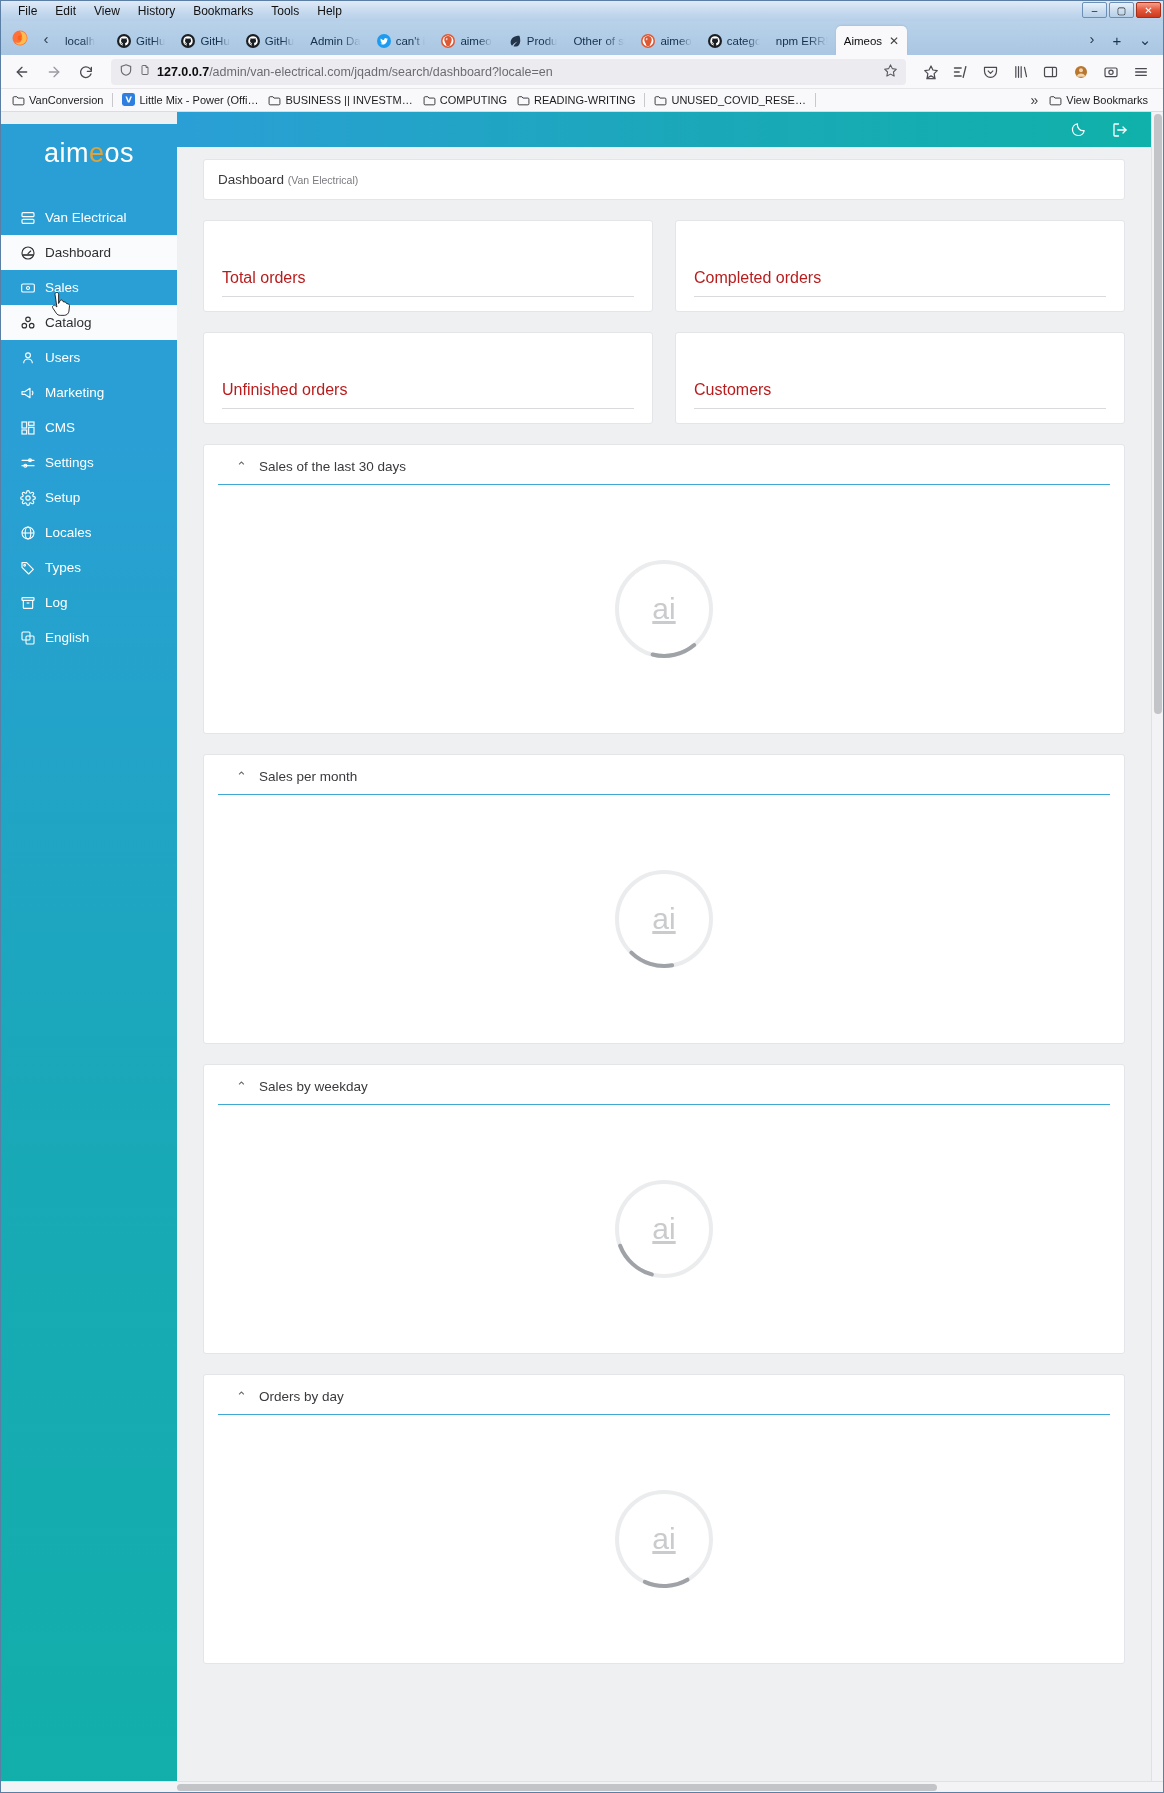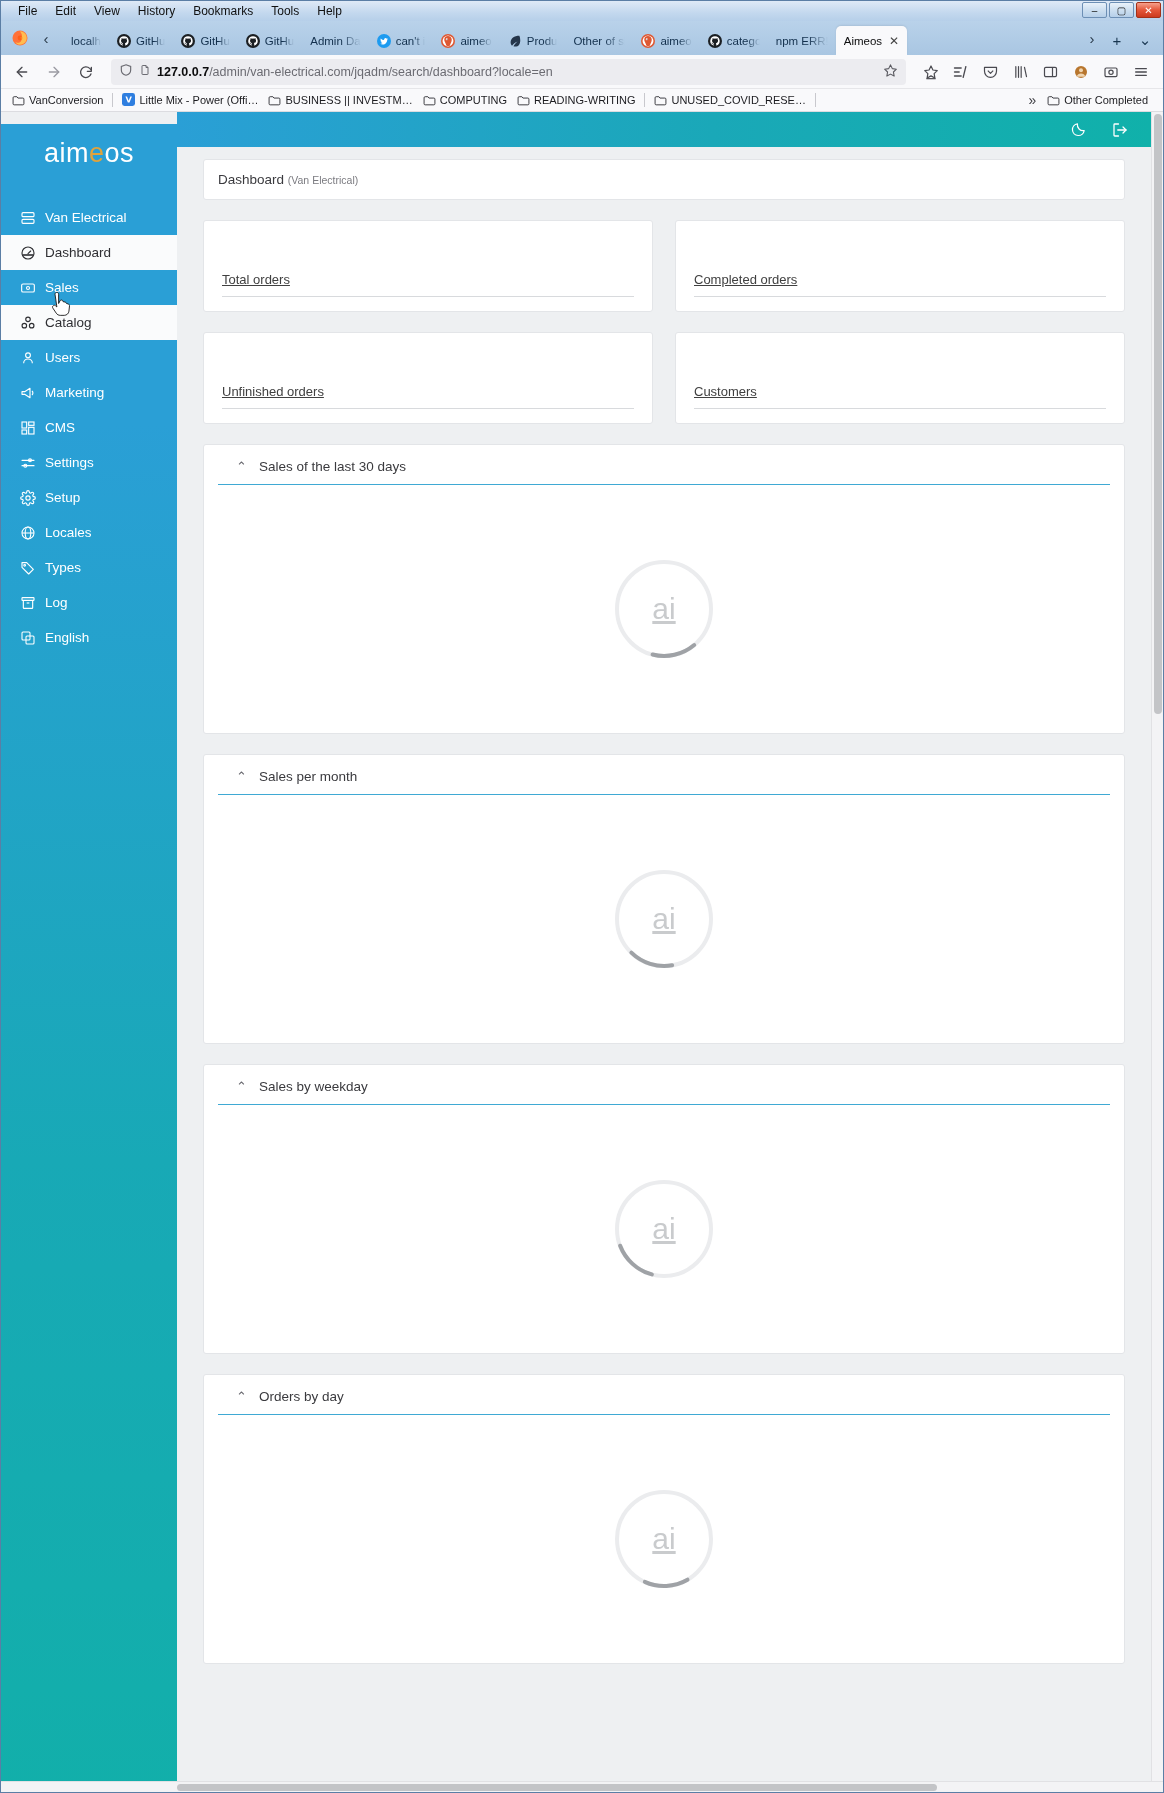--- a/index.html
+++ b/index.html
@@ -59,21 +59,20 @@
     color: #2a3a4a; font-size: 15px;
   }
   .tabs { display: flex; align-items: flex-end; height: 34px; flex: 1; overflow: hidden; }
   .tab {
     display: flex; align-items: center; gap: 5px;
     height: 29px; padding: 0 8px;
     font-size: 11.5px; color: #13304d;
     max-width: 68px; min-width: 52px;
     overflow: hidden; white-space: nowrap;
     position: relative;
-    justify-content: flex-end;
   }
   .tab .tlabel {
     overflow: hidden; text-overflow: clip; white-space: nowrap;
     -webkit-mask-image: linear-gradient(90deg,#000 60%,transparent 100%);
             mask-image: linear-gradient(90deg,#000 60%,transparent 100%);
   }
   .tab.active {
     background: #f9f9fb;
     border-radius: 5px 5px 0 0;
     max-width: 76px;
@@ -187,21 +186,21 @@
     padding: 12px 14px; font-size: 13.5px; color: #3a3a3e;
   }
   .dash-title .sub { font-size: 10.5px; color: #7b7b80; }
 
   .kpi-row { display: flex; gap: 22px; margin-bottom: 20px; }
   .kpi {
     flex: 1; background: #fff; border: 1px solid #e3e5e8; border-radius: 3px;
     height: 92px; padding: 14px 18px;
     display: flex; flex-direction: column; justify-content: flex-end;
   }
-  .kpi .label { font-size: 13px; color: #404040; margin-bottom: 9px; text-decoration: underline; }
+  .kpi .label { font-size: 16px; color: #b91c1c; margin-bottom: 9px; }
   .kpi .rule { height: 1px; background: #d8dadd; }
 
   .chart-card { background:#fff; border:1px solid #e3e5e8; border-radius:3px; margin-bottom: 20px; }
   .chart-head {
     display: flex; align-items: center; gap: 12px;
     padding: 14px 18px 10px 18px;
     font-size: 13.5px; color: #3a3a3e;
     border-bottom: 1px solid #3fa9d4;
     margin: 0 14px;
   }
@@ -531,21 +530,21 @@
     <div class="bm-sep"></div>
 
     <div class="bm-overflow">
       <span style="font-size:14px;color:#3b3b40;">»</span>
       <div class="bm">
         <span>
           <svg class="folder-ico" width="13" height="11" viewBox="0 0 24 20" fill="none" stroke="#3b3b40" stroke-width="1.8">
               <path d="M2 5a2 2 0 0 1 2-2h5l2 2.5h9a2 2 0 0 1 2 2V16a2 2 0 0 1-2 2H4a2 2 0 0 1-2-2z"></path>
             </svg>
         </span>
-        <span>Other Completed</span>
+        <span>View Bookmarks</span>
       </div>
     </div>
   </div>
 
   <div class="viewport">
 
     <div class="sidebar">
       <div class="brand">
         <span>aim</span>
           <span class="e">e</span>

